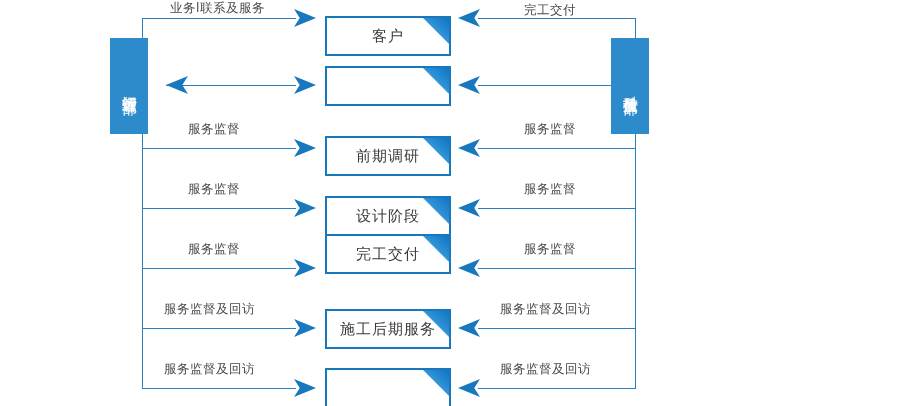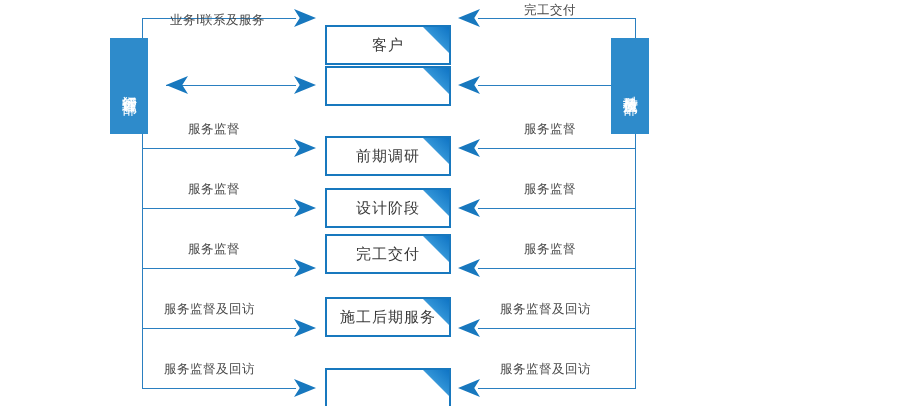--- a/index.html
+++ b/index.html
@@ -132,54 +132,54 @@
   <div class="arr left" style="left:458px;top:379px;"></div>
 
   <div id="dept-left" class="dept">
     <span>运行管理部</span>
   </div>
 
   <div id="dept-right" class="dept">
     <span>科技质量部</span>
   </div>
 
-  <div class="node" style="top:25px;">
+  <div class="node" style="top:16px;">
     <span class="fold"></span>
     <span class="lbl">客户</span>
   </div>
 
   <div class="node" style="top:66px;">
     <span class="fold"></span>
   </div>
 
   <div class="node" style="top:136px;">
     <span class="fold"></span>
     <span class="lbl">前期调研</span>
   </div>
 
-  <div class="node" style="top:188px;">
+  <div class="node" style="top:196px;">
     <span class="fold"></span>
     <span class="lbl">设计阶段</span>
   </div>
 
   <div class="node" style="top:234px;">
     <span class="fold"></span>
     <span class="lbl">完工交付</span>
   </div>
 
-  <div class="node" style="top:297px;padding-left:8px;">
+  <div class="node" style="top:309px;padding-left:8px;">
     <span class="fold"></span>
     <span class="lbl">施工后期服务</span>
   </div>
 
   <div class="node" style="top:368px;">
     <span class="fold"></span>
   </div>
 
-  <div class="cap" style="left:170px;top:12px;">业务l联系及服务</div>
+  <div class="cap" style="left:170px;top:0;">业务l联系及服务</div>
   <div class="cap" style="left:188px;top:121px;">服务监督</div>
   <div class="cap" style="left:188px;top:181px;">服务监督</div>
   <div class="cap" style="left:188px;top:241px;">服务监督</div>
   <div class="cap" style="left:164px;top:301px;">服务监督及回访</div>
   <div class="cap" style="left:164px;top:361px;">服务监督及回访</div>
 
   <div class="cap" style="left:524px;top:2px;">完工交付</div>
   <div class="cap" style="left:524px;top:121px;">服务监督</div>
   <div class="cap" style="left:524px;top:181px;">服务监督</div>
   <div class="cap" style="left:524px;top:241px;">服务监督</div>

